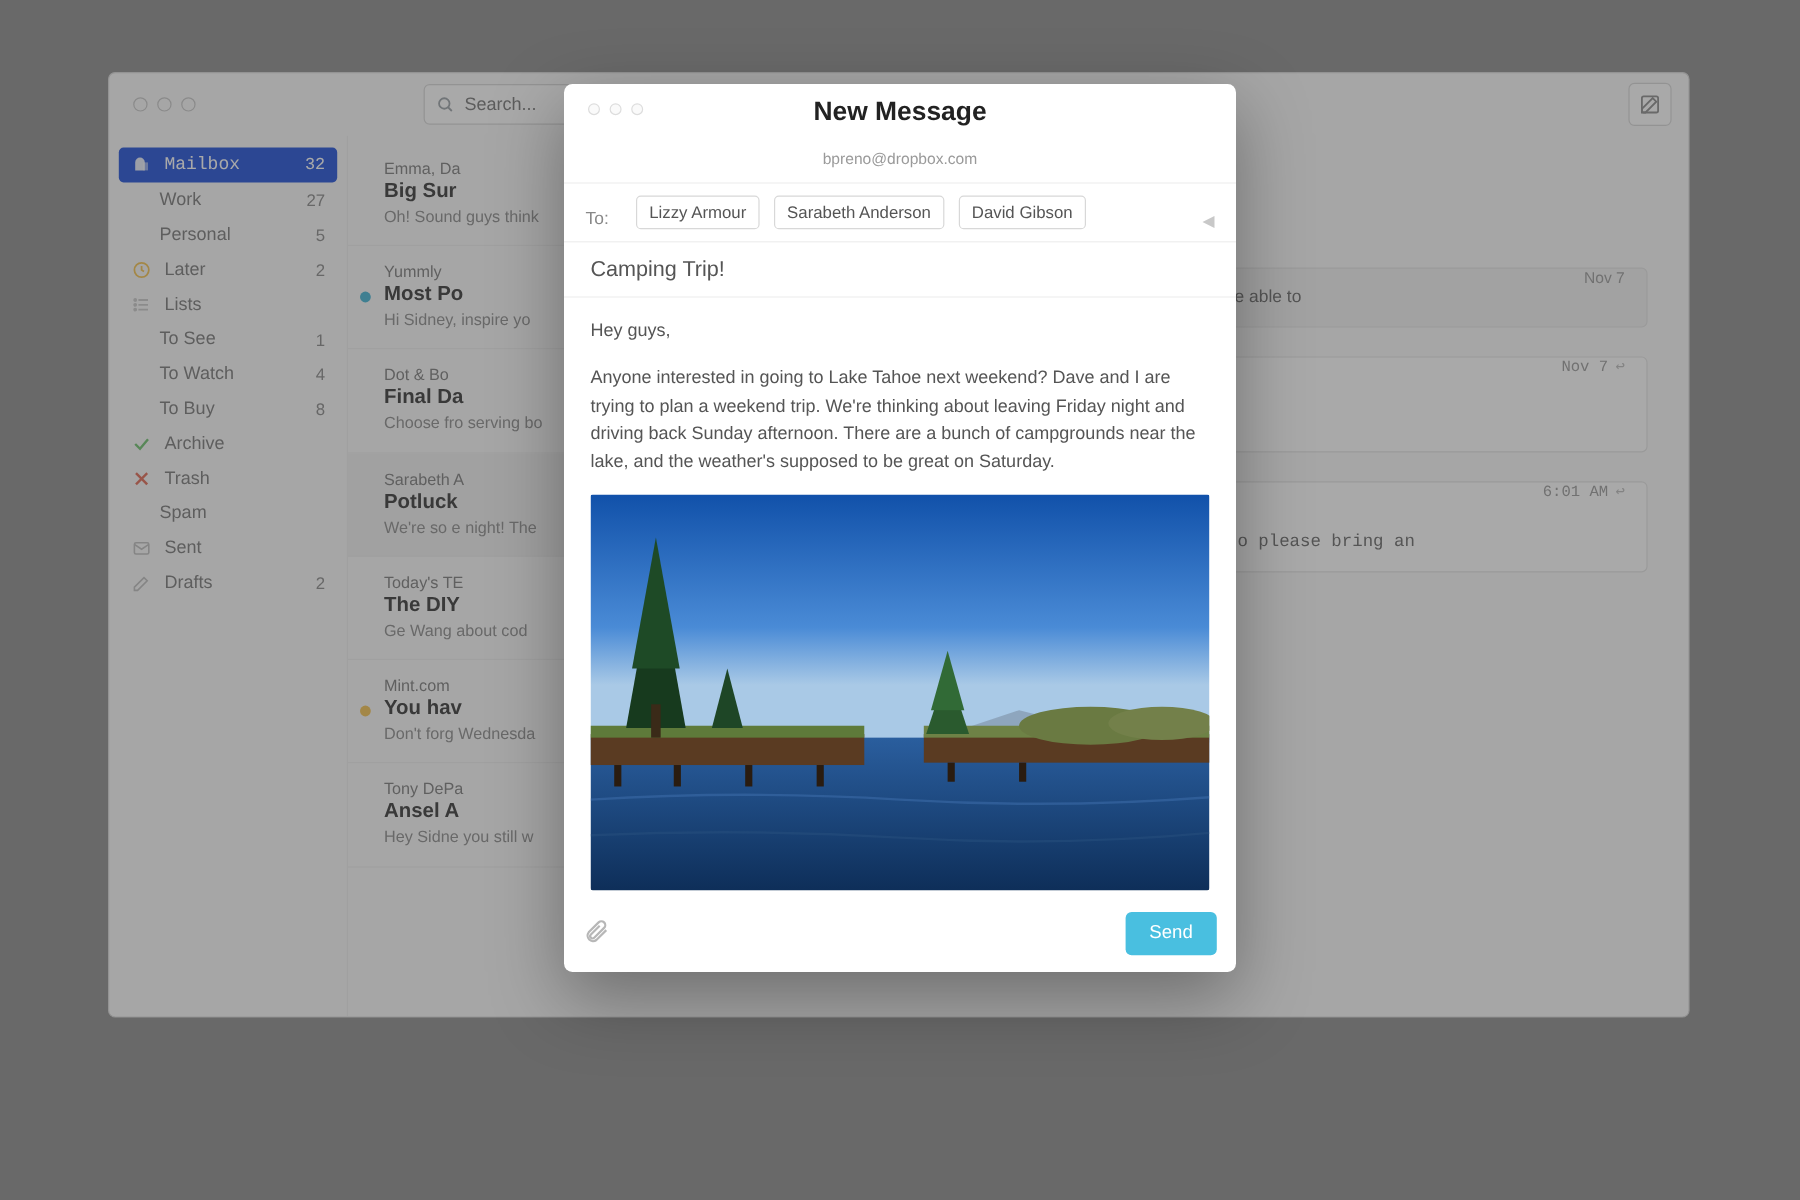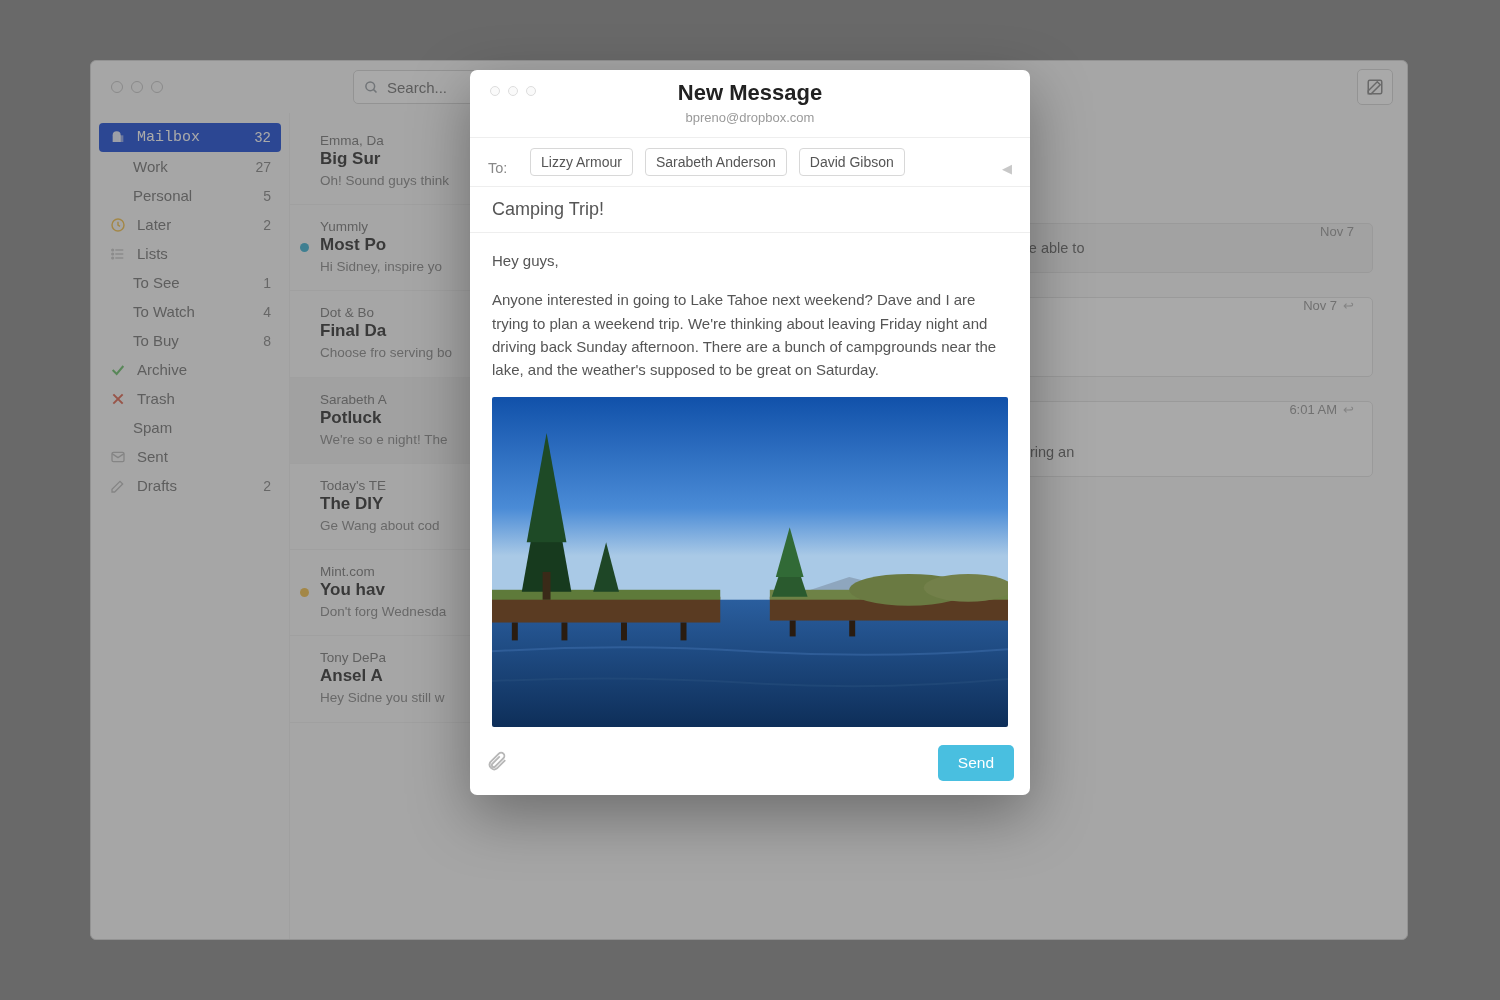--- a/index.html
+++ b/index.html
@@ -7,21 +7,21 @@
     font-family: -apple-system, "Helvetica Neue", Arial, sans-serif;
     background: #8a8a8a;
     width: 1500px;
     height: 1000px;
     overflow: hidden;
     position: relative;
   }
   .app-window {
     position: absolute;
     left: 90px; top: 60px;
-    width: 1318px; height: 880px;
+    width: 1318px; height: 788px;
     background: #fafafa;
     border: 1px solid #d7d7d7;
     border-radius: 6px;
     display: flex;
     flex-direction: column;
   }
   .topbar {
     height: 52px;
     display:flex;
     align-items:center;
@@ -97,21 +97,21 @@
     flex:1; padding: 30px 34px; color:#555; overflow:hidden;
   }
   .reader h1 { font-size:30px; font-weight:600; color:#333; }
   .reader .meta { font-size:14px; color:#888; margin-top:6px; }
   .msgcard {
     margin-top:24px;
     background:#f2f2f2;border:1px solid #e4e4e4;border-radius:5px;
     padding:16px 20px;color:#666;font-size:14.5px;position:relative;
   }
   .msgcard .ts { position:absolute; right:18px; top:0; color:#999; font-size:13px;}
-  .msgcard.white { background:#fff; }
+  .msgcard.white { background:#fff;font-family:Liberation Mono, monospace; }
   .reply-icon { color:#bbb; margin-left:6px; }
 
   
   .overlay {
     position:absolute; inset:0;
     background:rgba(65,65,65,0.45);
     display:flex; align-items:flex-start; justify-content:center;
   }
   .compose {
     margin-top:70px;
@@ -122,21 +122,21 @@
     overflow:hidden;
   }
   .chead {
     padding:10px 16px 12px;
     position:relative;
     border-bottom:1px solid #eee;
   }
   .chead .traffic { position:absolute; left:14px; top:16px; }
   .chead .traffic span { width:10px;height:10px;border:1px solid #ddd; }
   .ctitle { text-align:center; font-weight:700; font-size:22px; color:#222; }
-  .cfrom  { text-align:center; font-size:13px; color:#9a9a9a; margin-top:4px;}
+  .cfrom  { text-align:center; font-size:13px; color:#9a9a9a; margin-top:19px;}
   .crow {
     display:flex;align-items:flex-end;gap:12px;
     padding:10px 18px;border-bottom:1px solid #eee;font-size:14.5px;
   }
   .crow .lbl { color:#888; width:30px; }
   .chip {
     border:1px solid #d8d8d8;border-radius:4px;padding:5px 10px;
     font-size:14px;color:#555;background:#fff;
   }
   .expand { margin-left:auto; color:#c8c8c8; font-size:13px; }

